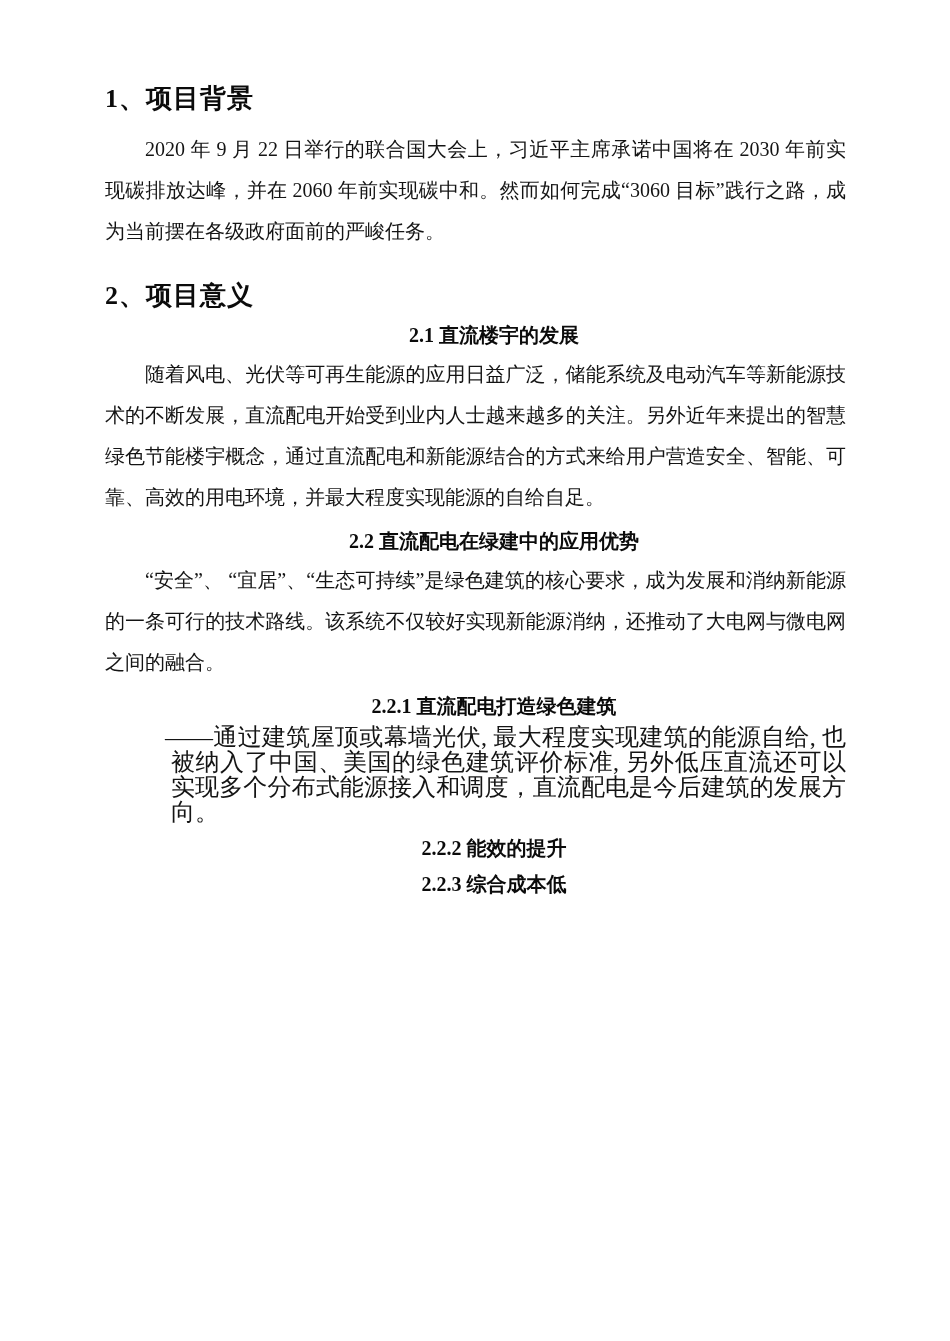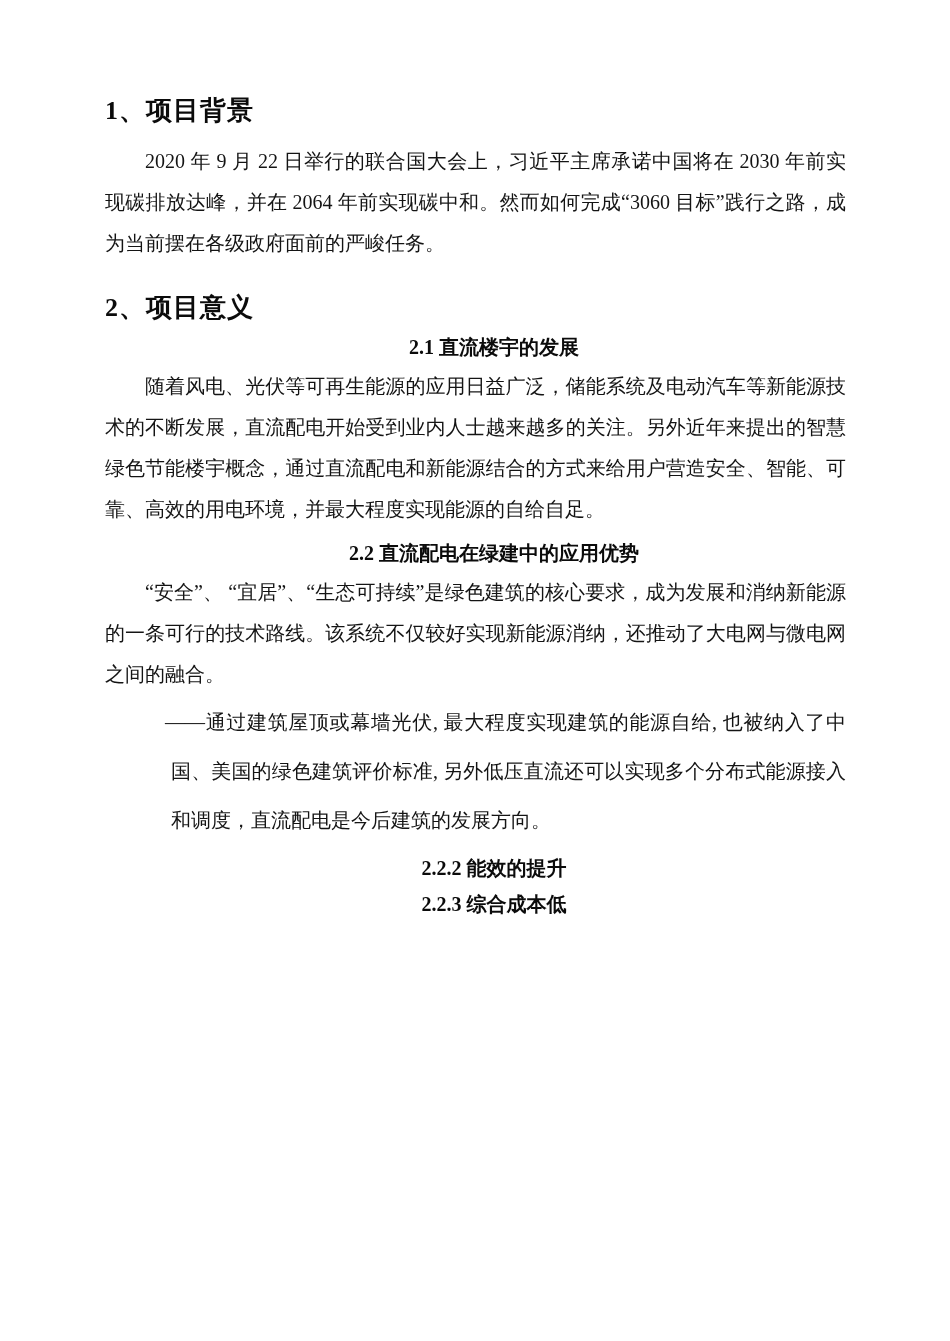--- a/index.html
+++ b/index.html
@@ -5,21 +5,21 @@
   * { margin: 0; padding: 0; box-sizing: border-box; }
   html, body { background: #ffffff; }
   body {
     width: 950px; height: 1341px;
     position: relative;
     font-family: "Liberation Serif", "DejaVu Serif", serif;
     color: #111111;
   }
   .page {
     position: absolute;
-    left: 0; top: 12px;
+    left: 0; top: 0;
     width: 950px; height: 1155px;
     background: #ffffff;
     overflow: hidden;
   }
   .content {
     position: absolute;
     left: 105px;
     top: 83px;
     width: 741px;
   }
@@ -43,22 +43,22 @@
     font-size: 20px;
     font-weight: 700;
     line-height: 26px;
     margin-left: 37px;
     margin-top: 10px;
     margin-bottom: 6px;
     color: #0b0b0b;
     text-align: center;
   }
   .para-indent {
-    font-size: 20px;
-    line-height: 49px;
+    font-size: 24px;
+    line-height: 25px;
     margin-left: 66px;
     margin-top: 3px;
     margin-bottom: 3px;
     text-align: justify;
     text-indent: -6px;
     color: #141414;
   }
   .bold-run { font-weight: 700; }
   .page-footer {
     position: absolute;
@@ -72,33 +72,34 @@
   }
 </style>
 </head>
 <body>
 
 <div class="page">
   <div class="content">
 
     <div class="h-main">1、项目背景</div>
 
-    <p class="para first">2020 年 9 月 22 日举行的联合国大会上，习近平主席承诺中国将在 2030 年前实现碳排放达峰，并在 2064 年前实现碳中和。然而如何完成“3060 目标”践行之路，成为当前摆在各级政府面前的严峻任务。</p>
+    <p class="para first">2020 年 9 月 22 日举行的联合国大会上，习近平主席承诺中国将在 2030 年前实现碳排放达峰，并在 2060 年前实现碳中和。然而如何完成“3060 目标”践行之路，成为当前摆在各级政府面前的严峻任务。</p>
 
 
     <div class="h-main second">2、项目意义</div>
 
     <div class="h-sub">2.1 直流楼宇的发展</div>
 
     <p class="para">随着风电、光伏等可再生能源的应用日益广泛，储能系统及电动汽车等新能源技术的不断发展，直流配电开始受到业内人士越来越多的关注。另外近年来提出的智慧绿色节能楼宇概念，通过直流配电和新能源结合的方式来给用户营造安全、智能、可靠、高效的用电环境，并最大程度实现能源的自给自足。</p>
 
     <div class="h-sub">2.2 直流配电在绿建中的应用优势</div>
 
     <p class="para">“安全”、 “宜居”、“生态可持续”是绿色建筑的核心要求，成为发展和消纳新能源的一条可行的技术路线。该系统不仅较好实现新能源消纳，还推动了大电网与微电网之间的融合。</p>
 
+    <div class="h-sub">2.2.1 直流配电打造绿色建筑</div>
 
     <p class="para-indent">——通过建筑屋顶或幕墙光伏, 最大程度实现建筑的能源自给, 也被纳入了中国、美国的绿色建筑评价标准, 另外低压直流还可以实现多个分布式能源接入和调度，直流配电是今后建筑的发展方向。</p>
 
     <div class="h-sub">2.2.2 能效的提升</div>
 
 
     <div class="h-sub">2.2.3 综合成本低</div>
 
   </div>
 

